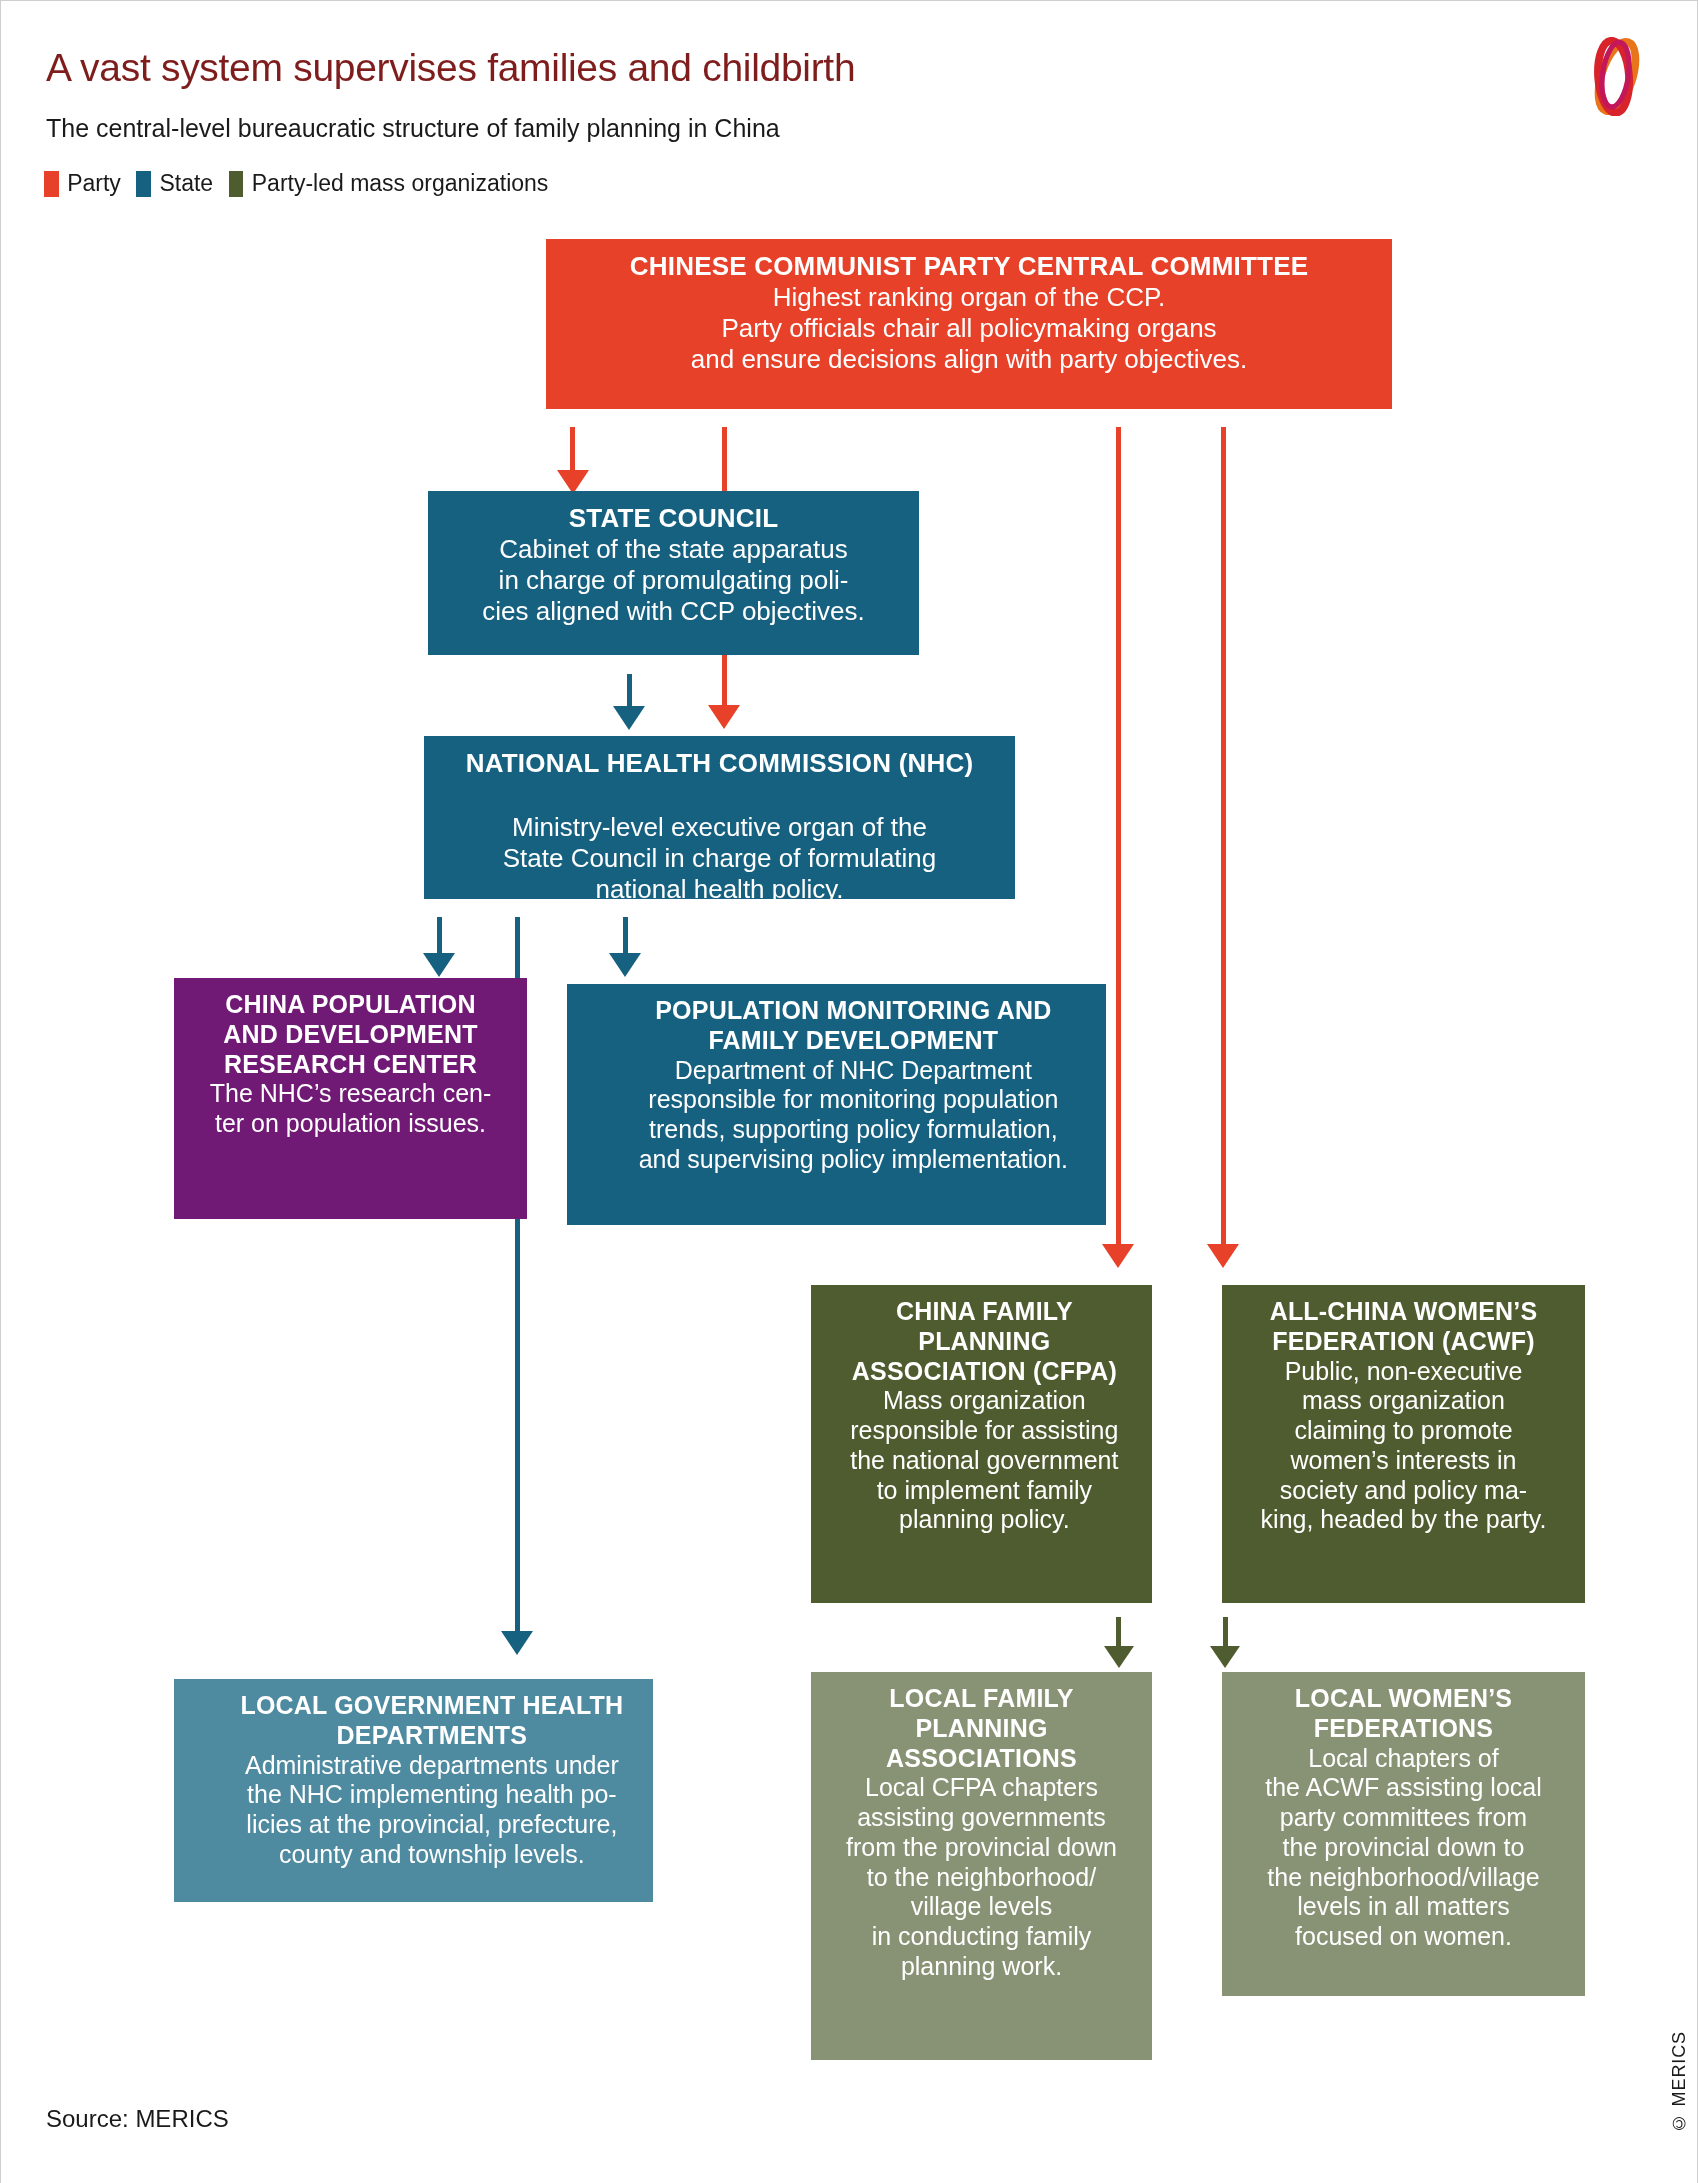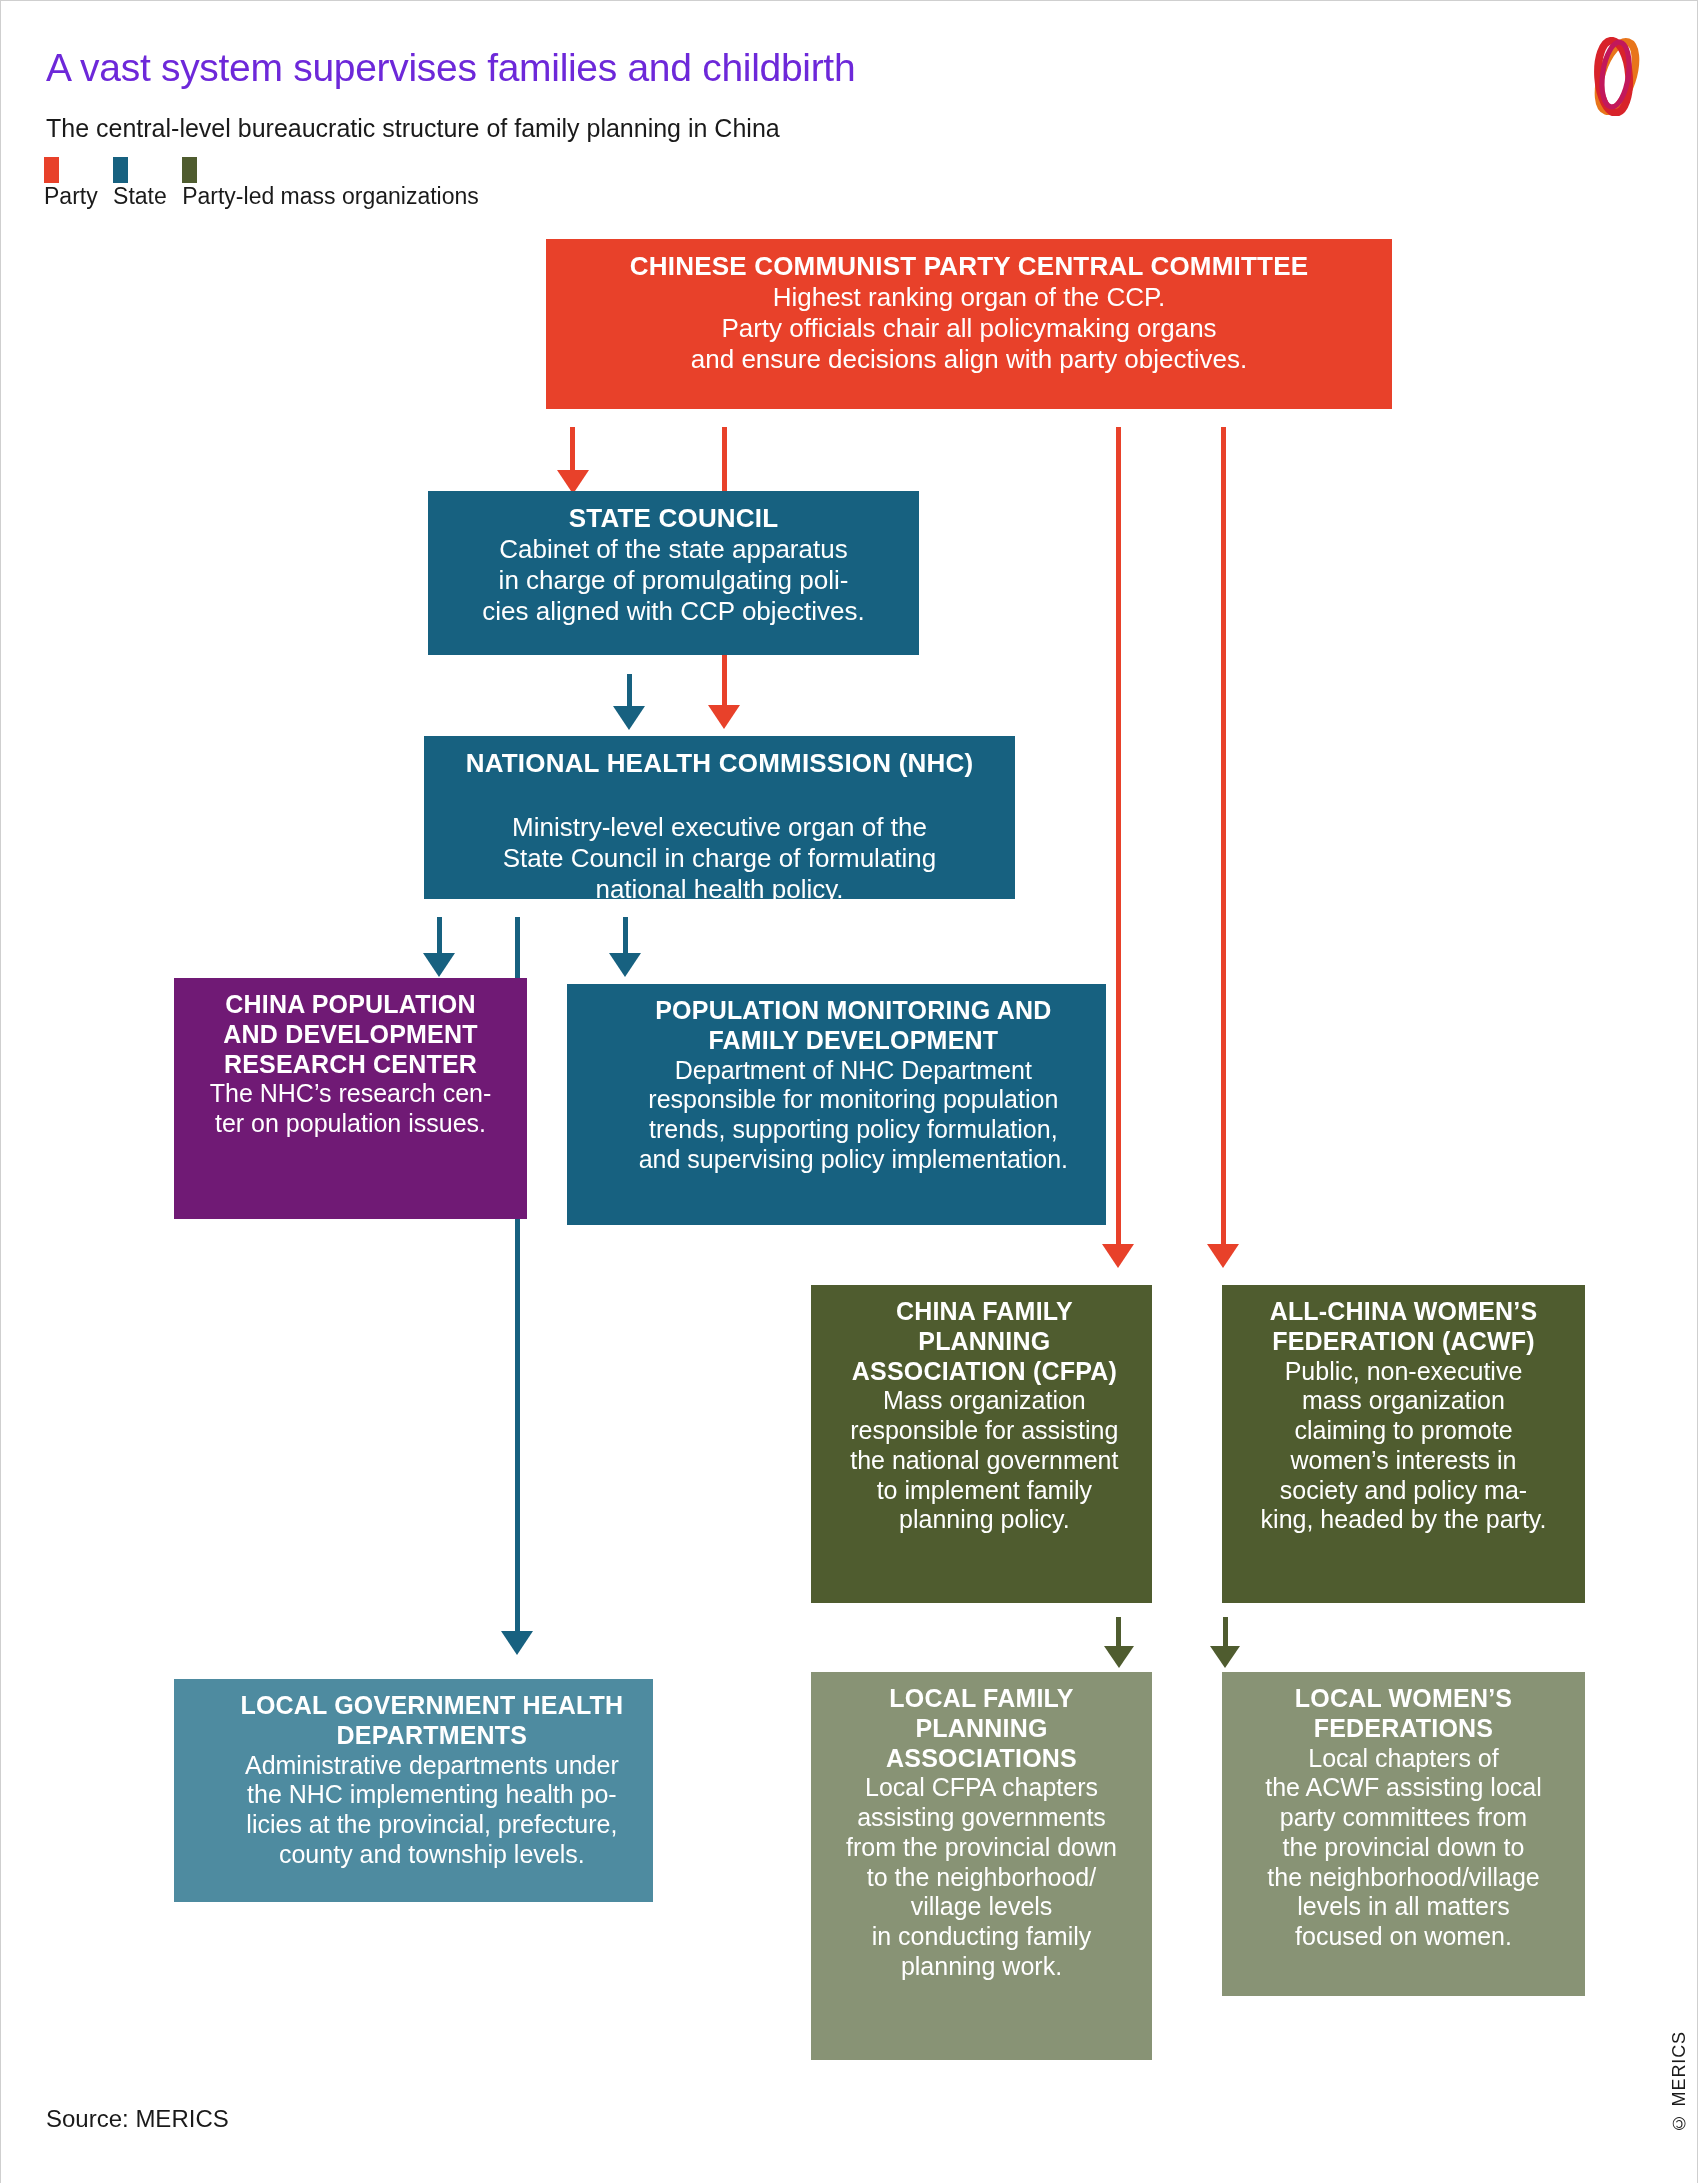--- a/index.html
+++ b/index.html
@@ -17,42 +17,42 @@
     border: 1.7px solid #cfcfcf;
     overflow: hidden;
   }
 
   
   .title {
     position: absolute;
     left: 45px; top: 45px;
     font-size: 39px;
     font-weight: 400;
-    color: #6d28d9;
+    color: #7f1d1d;
     letter-spacing: -0.3px;
     white-space: nowrap;
   }
   .subtitle {
     position: absolute;
     left: 45px; top: 113px;
     font-size: 25px;
     font-weight: 400;
     color: #1a1a1a;
     white-space: nowrap;
   }
 
   .legend {
     position: absolute;
     left: 43px; top: 168px;
     display: flex;
     align-items: center;
     gap: 0px;
     height: 29px;
   }
-  .legend-item { display: flex; align-items: flex-start; flex-direction: column; }
+  .legend-item { display: flex; align-items: flex-end; }
   .legend-swatch {
     width: 14.6px; height: 26px;
     margin-right: 8.6px;
   }
   .legend-label {
     font-size: 23px;
     color: #1a1a1a;
     margin-right: 15.4px;
     white-space: nowrap;
   }

